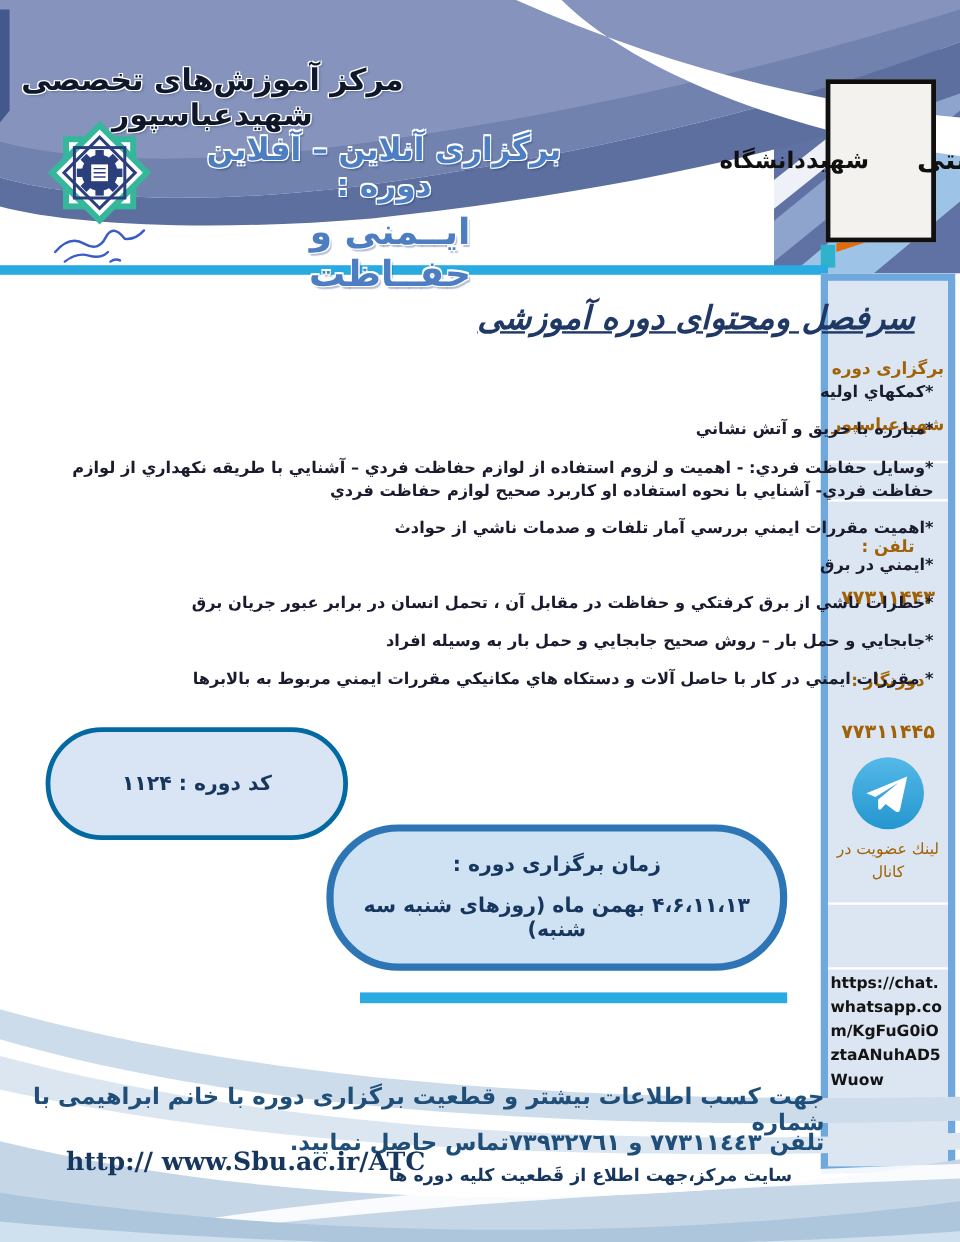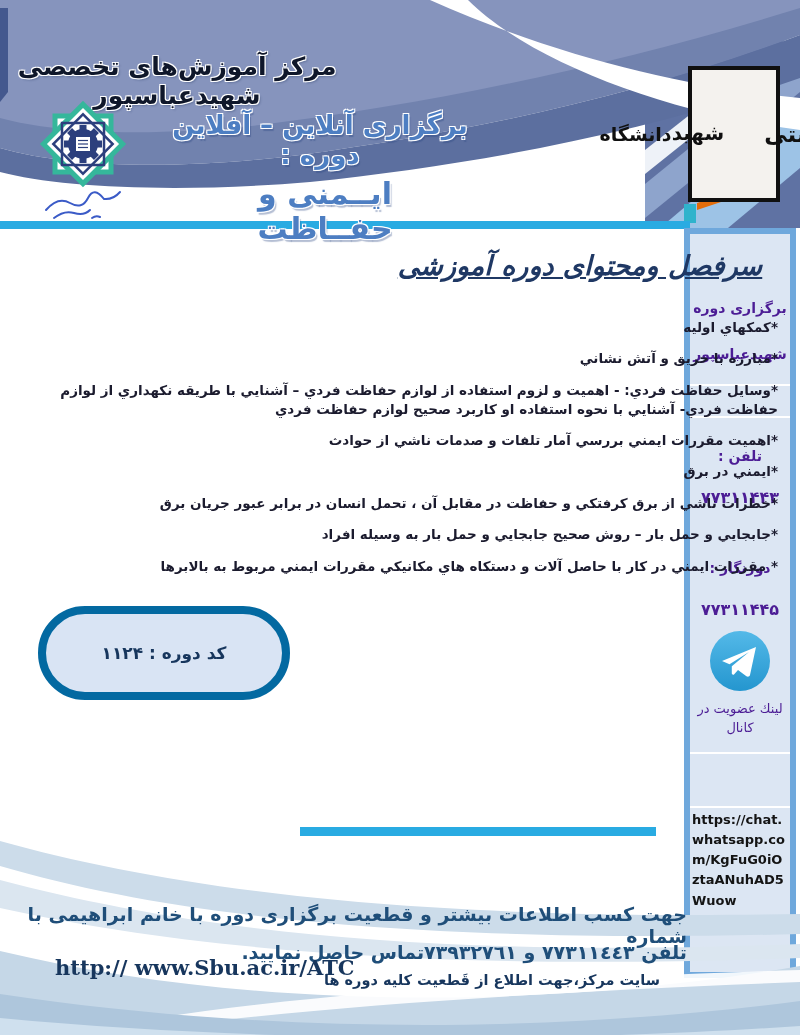--- a/index.html
+++ b/index.html
@@ -35,21 +35,21 @@
   .uni-logo .u1{font-size:19px;}
   .uni-logo .u2{font-size:20px;}
   .uni-logo .u3{font-size:23px;margin-left:40px;}
   .uni-logo .uy{font-size:10px;margin-top:2px;}
   .cyan-bar{position:absolute;left:0;top:221px;width:690px;height:8px;background:#29abe2;z-index:2;}
   
   .sidebar{
     position:absolute;left:684px;top:228px;width:112px;height:750px;z-index:2;
     background:#dce6f3;border:6px solid #6fa8dc;box-sizing:border-box;
   }
-  .sidebar .sb-t{position:absolute;width:100%;text-align:center;direction:rtl;color:#4c1d95;}
+  .sidebar .sb-t{position:absolute;width:100%;text-align:center;direction:rtl;color:#a16207;}
   .sb-label{font-size:14px;font-weight:bold;}
   .sb-num{font-size:16px;font-weight:bold;letter-spacing:1px;}
   .sb-note{font-size:13px;color:#1c2a45;line-height:1.45;}
   .sb-sep{position:absolute;left:0;width:100%;height:2px;background:#ffffff;}
   .sb-url{
     position:absolute;left:2px;top:576px;width:94px;direction:ltr;text-align:left;
     font-size:13px;font-weight:bold;color:#141414;word-break:break-all;line-height:1.55;
     cursor:pointer;
   }
   .tg-wrap{position:absolute;left:0;top:396px;width:100%;display:flex;justify-content:center;cursor:pointer;}
@@ -59,21 +59,21 @@
     direction:rtl;text-align:center;font-size:27px;font-weight:bold;font-style:italic;
     color:#1f3864;text-decoration:underline;
   }
   .topics{
     position:absolute;right:22px;left:14px;top:318px;z-index:2;
     direction:rtl;text-align:right;color:#1b1b2e;
   }
   .topic{font-size:13.5px;font-weight:bold;line-height:1.4;margin-bottom:12.5px;}
   .pill1{
     position:absolute;left:38px;top:606px;width:252px;height:94px;z-index:2;
-    background:#d9e4f4;border:8px solid #0369a1;border-radius:48px;box-sizing:border-box;
+    background:#d9e4f4;border:4px solid #0369a1;border-radius:48px;box-sizing:border-box;
     display:flex;align-items:center;justify-content:center;
     direction:rtl;font-size:17px;font-weight:bold;color:#17365d;
   }
   .pill2{
     position:absolute;left:272px;top:687px;width:384px;height:122px;z-index:2;
     background:#cfe2f3;border:6px solid #2e75b6;border-radius:60px;box-sizing:border-box;
     display:flex;flex-direction:column;align-items:center;justify-content:center;gap:14px;
     direction:rtl;font-size:17px;font-weight:bold;color:#17365d;text-align:center;
   }
   .cyan-bar2{position:absolute;left:300px;top:827px;width:356px;height:9px;background:#29abe2;z-index:2;}
@@ -204,20 +204,24 @@
     <div class="topic">*ايمني در برق</div>
     <div class="topic">*خطرات ناشي از برق كرفتكي و حفاظت در مقابل آن ، تحمل انسان در برابر عبور جريان برق</div>
     <div class="topic">*جابجايي و حمل بار – روش صحيح جابجايي و حمل بار به وسيله افراد</div>
     <div class="topic">* مقررات ايمني در كار با حاصل آلات و دستكاه هاي مكانيكي مقررات ايمني مربوط به بالابرها</div>
   </div>
 
   <div class="pill1">
     <span>كد دوره : ۱۱۲۴</span>
   </div>
 
+  <div class="pill2">
+    <span>زمان برگزاری دوره :</span>
+    <span>۴،۶،۱۱،۱۳ بهمن ماه (روزهای شنبه سه شنبه)</span>
+  </div>
 
   <div class="cyan-bar2"></div>
 
   <svg class="footer-art" width="800" height="199" viewBox="0 0 800 199">
     <path d="M0,5 C180,55 420,85 800,78 L800,98 C420,108 170,80 0,30 Z" fill="#ccdcea"></path>
     <path d="M0,44 C200,97 450,122 800,108 L800,122 C440,135 190,114 0,72 Z" fill="#dbe6f0"></path>
     <path d="M0,115 C230,170 520,178 800,130 L800,199 L0,199 Z" fill="#c5d7e7"></path>
     <path d="M60,199 C260,158 540,142 800,134 L800,146 C540,156 280,172 110,199 Z" fill="#ffffff" opacity="0.9"></path>
     <path d="M0,158 C280,200 560,196 800,165 L800,199 L0,199 Z" fill="#aec6dc"></path>
     <path d="M0,182 C300,210 600,204 800,190 L800,199 L0,199 Z" fill="#cfe0ee"></path>

